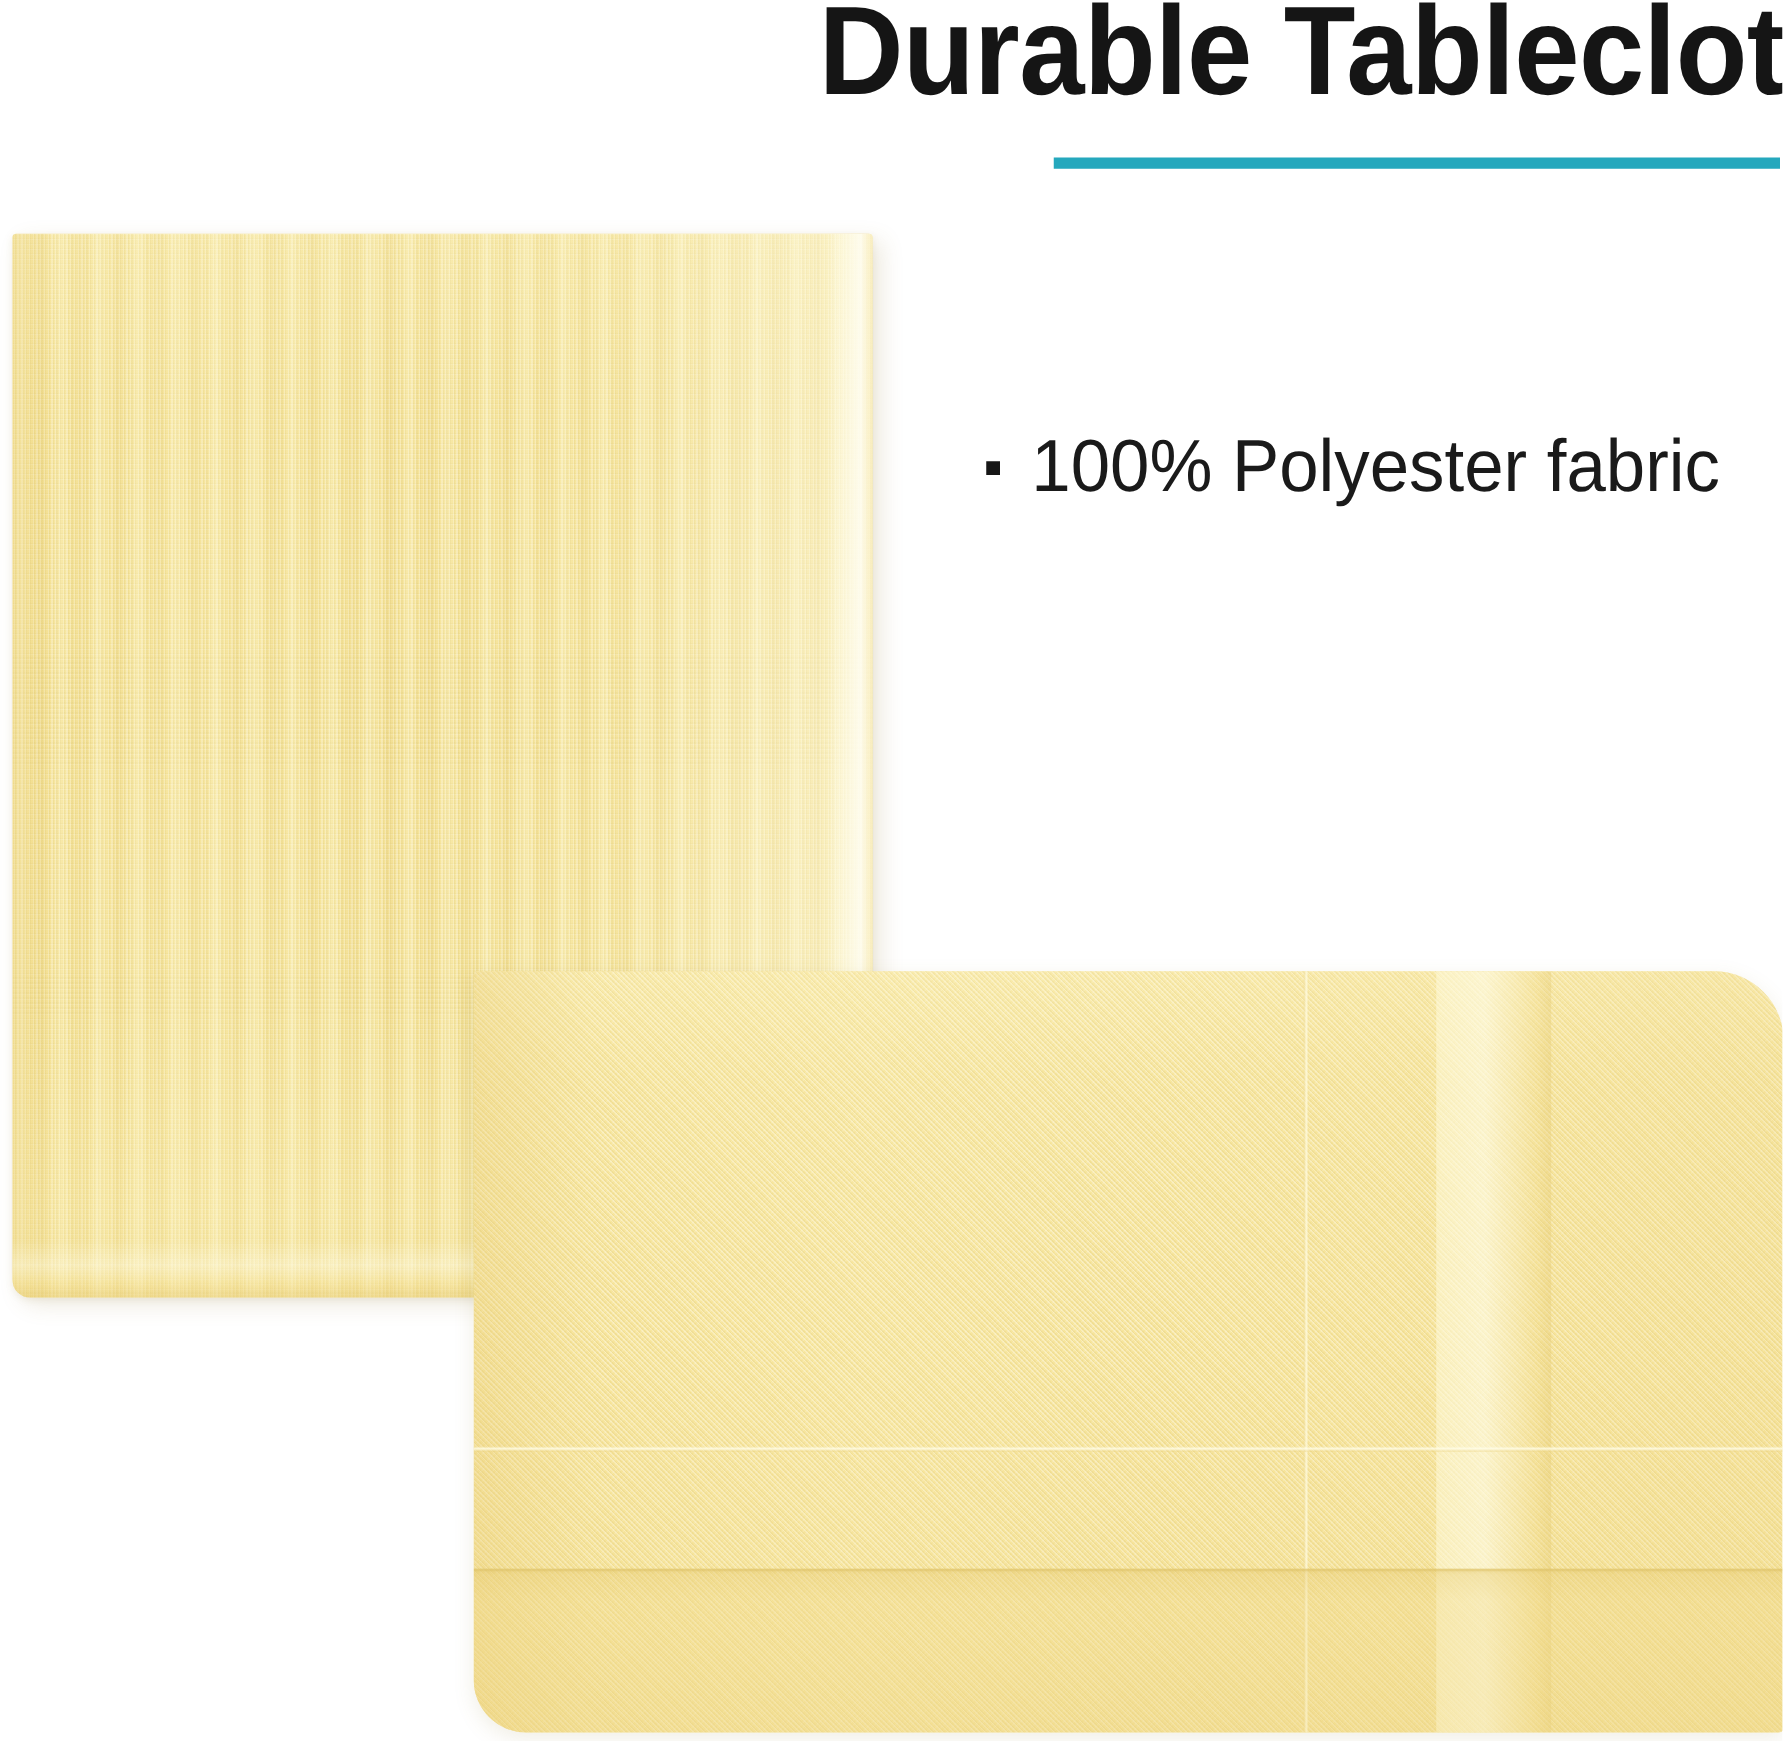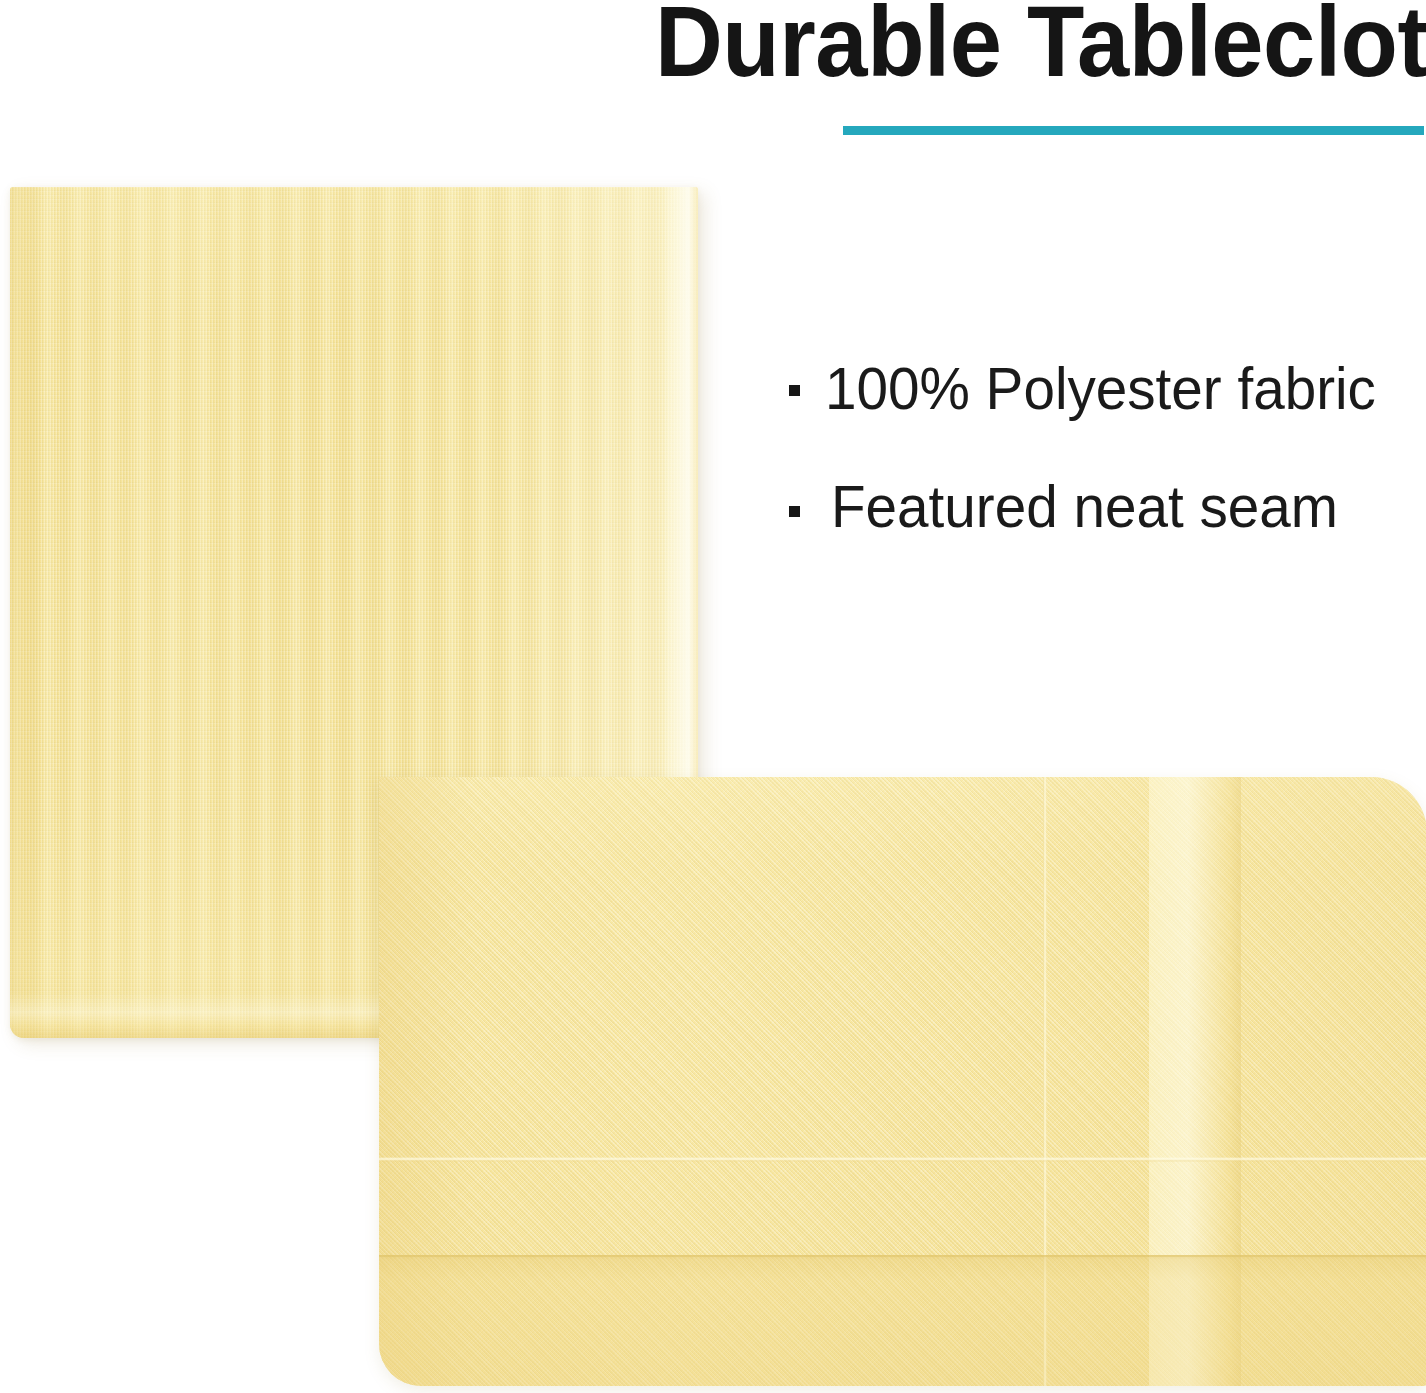--- a/index.html
+++ b/index.html
@@ -45,21 +45,21 @@
     top: 126px;
     width: 581px;
     height: 9px;
     background: #25a8bd;
   }
 
   
   .features {
     position: absolute;
     left: 785px;
-    top: 352px;
+    top: 336px;
     width: 640px;
     text-align: right;
   }
   .feature-row {
     position: relative;
     height: 118px;
     white-space: nowrap;
   }
   .bullet-marker {
     position: absolute;
@@ -324,20 +324,16 @@
 
   <div class="rule"></div>
 
   <div class="features">
 
     <div class="feature-row row-1">
       <span class="bullet-marker"></span>
       <span class="feature-text">100% Polyester fabric</span>
     </div>
 
-    <div class="feature-row row-2">
-      <span class="bullet-marker"></span>
-      <span class="feature-text">Featured neat seam</span>
-    </div>
 
   </div>
 
 </div>
 
 </body></html>

